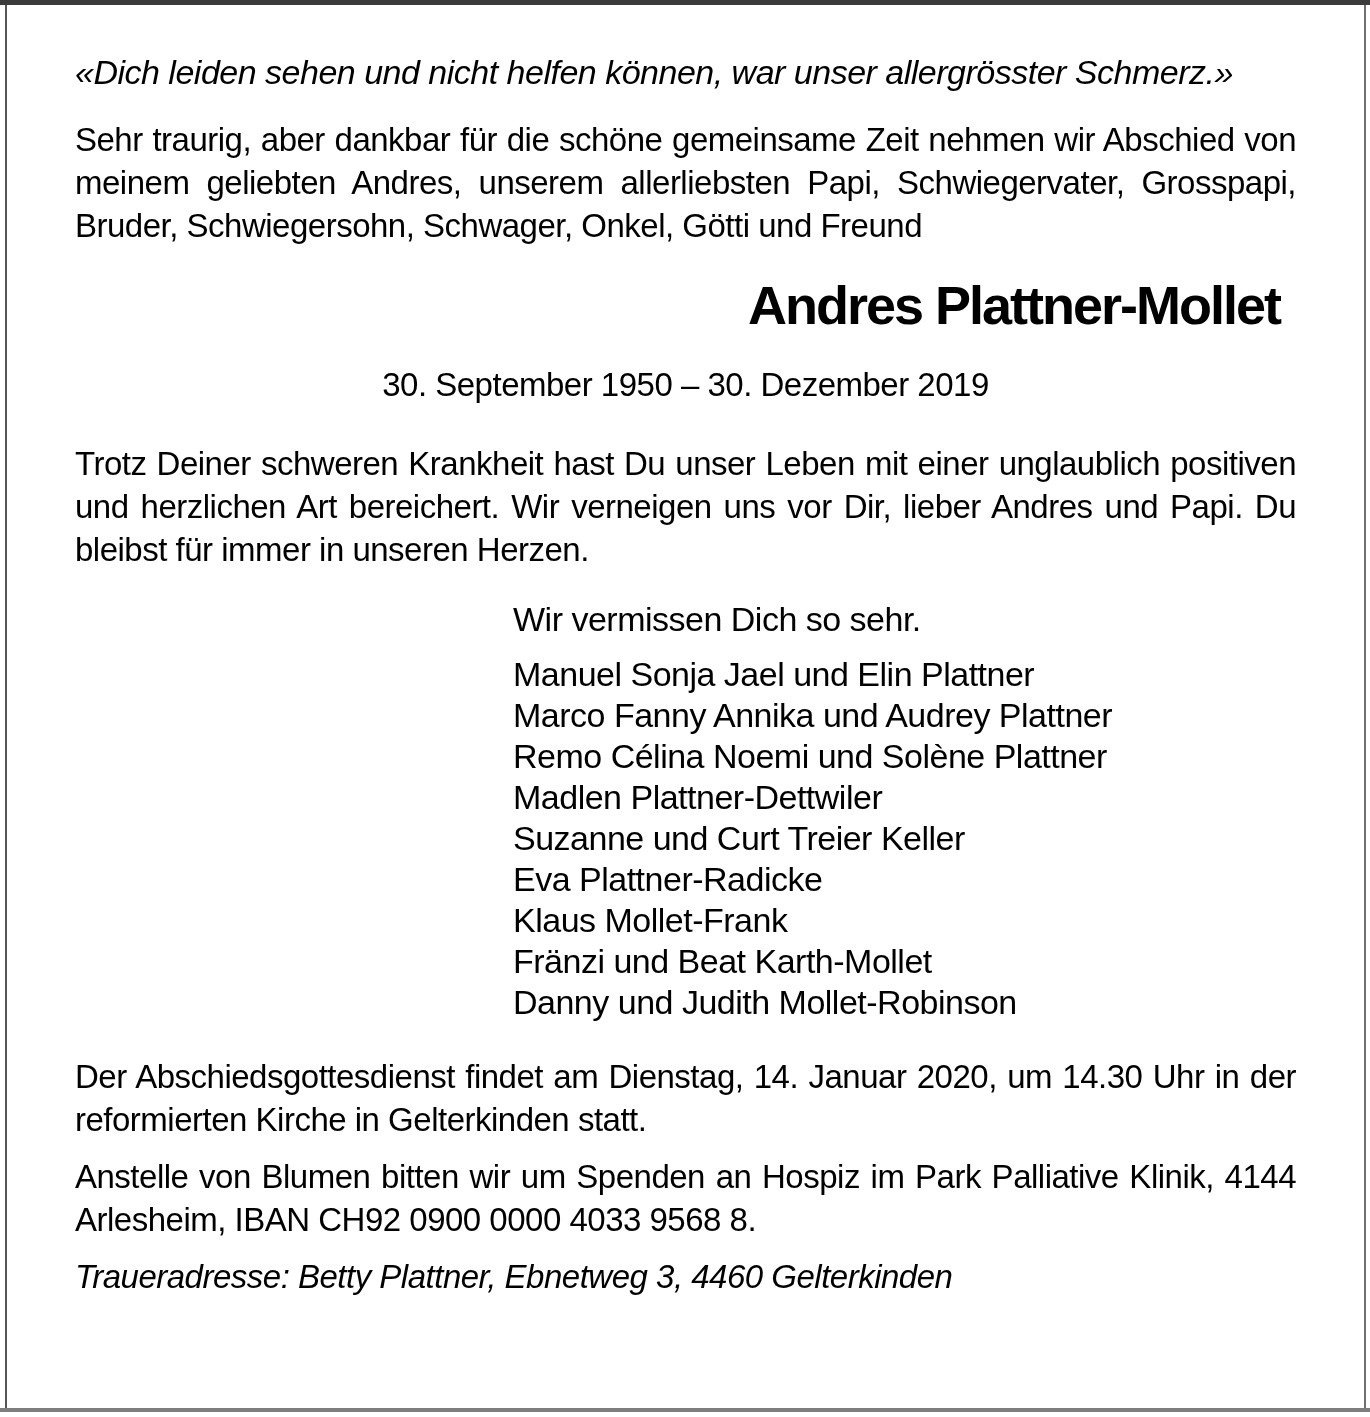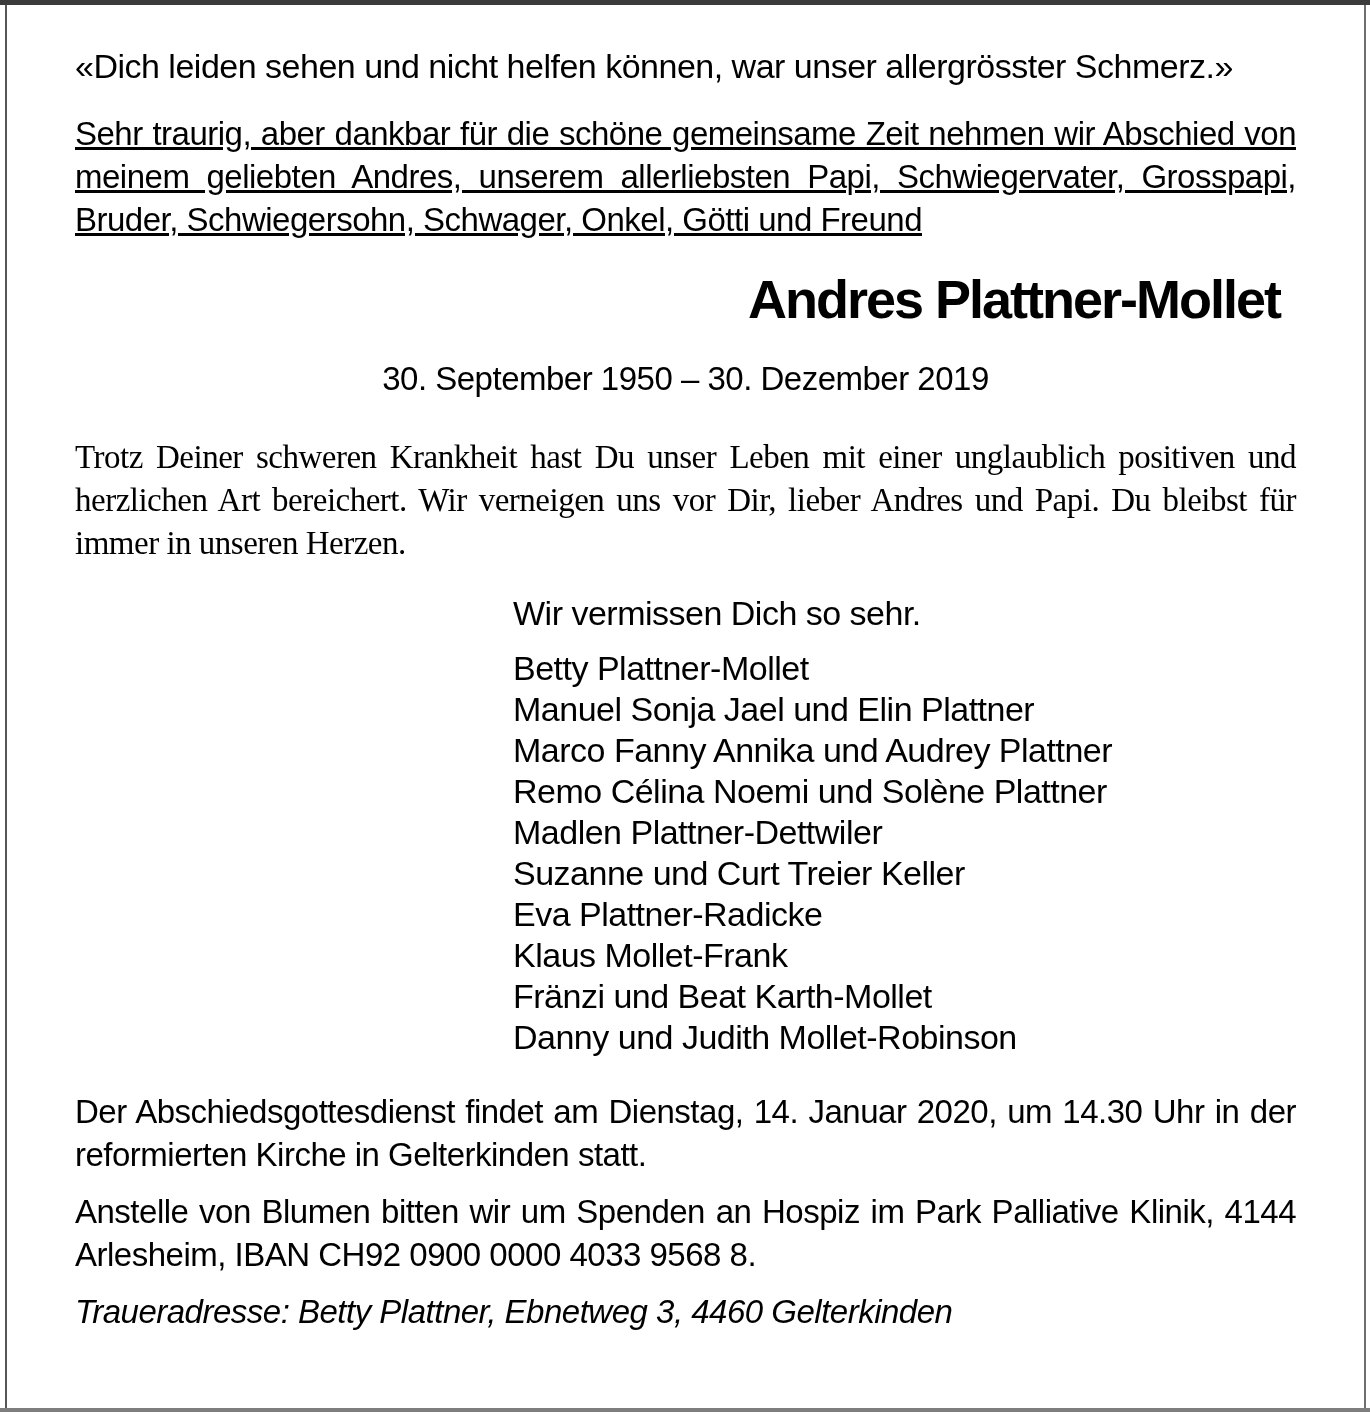--- a/index.html
+++ b/index.html
@@ -26,47 +26,48 @@
     position: absolute;
     top: 5px;
     left: 7px;
     width: 1357px;
     box-sizing: border-box;
     padding: 40px 68px 0 68px;
     letter-spacing: -0.5px;
   }
 
   .quote {
+    font-style: italic;
     font-size: 34px;
     line-height: 43px;
-    margin: 0 0 24px 0;
+    margin: 6px 0 24px 0;
   }
   .para {
     font-size: 33px;
     line-height: 43px;
     text-align: justify;
     margin: 0 0 14px 0;
   }
-  .intro { margin-bottom: 0; text-decoration: underline; }
+  .intro { margin-bottom: 0; }
   .title {
     font-size: 54px;
     line-height: 84px;
     font-weight: bold;
     text-align: right;
     letter-spacing: -2px;
     margin: 16px;
     white-space: nowrap;
   }
   .dates {
     font-size: 33px;
     line-height: 43px;
     text-align: center;
     margin: 2px 0 36px 0;
   }
-  .tribute { margin-bottom: 28px; font-family: Liberation Serif, serif; }
+  .tribute { margin-bottom: 28px; }
 
   .names-block { margin: 4px 0 32px 438px; }
   .missing {
     font-size: 34px;
     line-height: 41px;
     margin: 0 0 14px 0;
   }
   .mourners { margin: 0; }
   .mourners .mourner {
     font-size: 34px;
@@ -93,21 +94,20 @@
 
     <h1 class="title">Andres Plattner-Mollet</h1>
 
     <p class="dates">30. September 1950 – 30. Dezember 2019</p>
 
     <p class="para tribute">Trotz Deiner schweren Krankheit hast Du unser Leben mit einer unglaublich positiven und herzlichen Art bereichert. Wir verneigen uns vor Dir, lieber Andres und Papi. Du bleibst für immer in unseren Herzen.</p>
 
     <div class="names-block">
       <p class="missing">Wir vermissen Dich so sehr.</p>
       <div class="mourners">
-          <div class="mourner">Betty Plattner-Mollet</div>
           <div class="mourner">Manuel Sonja Jael und Elin Plattner</div>
           <div class="mourner">Marco Fanny Annika und Audrey Plattner</div>
           <div class="mourner">Remo Célina Noemi und Solène Plattner</div>
           <div class="mourner">Madlen Plattner-Dettwiler</div>
           <div class="mourner">Suzanne und Curt Treier Keller</div>
           <div class="mourner">Eva Plattner-Radicke</div>
           <div class="mourner">Klaus Mollet-Frank</div>
           <div class="mourner">Fränzi und Beat Karth-Mollet</div>
           <div class="mourner">Danny und Judith Mollet-Robinson</div>
         </div>

